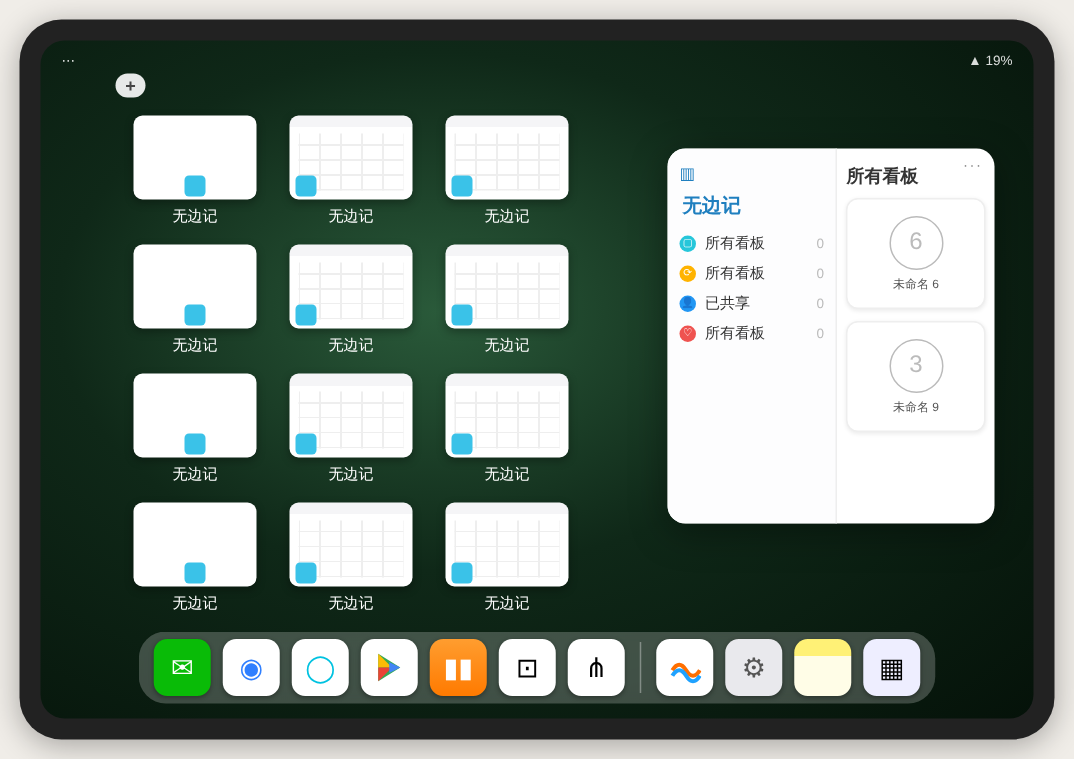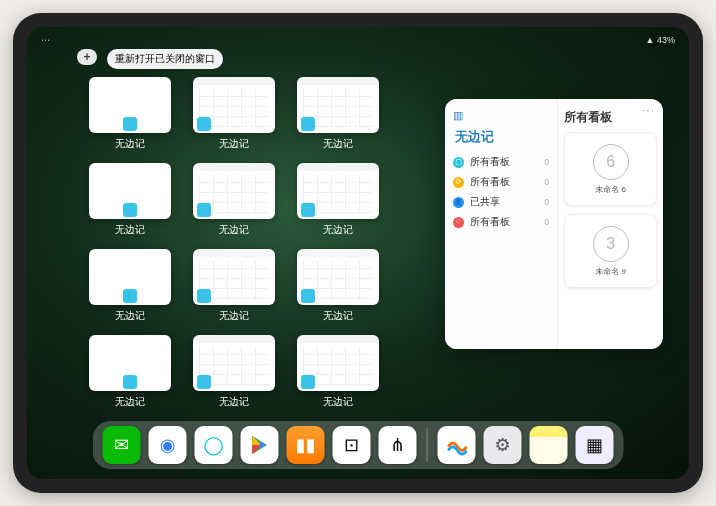--- a/index.html
+++ b/index.html
@@ -245,29 +245,26 @@
 
 <div class="ipad">
   <div class="screen">
 
     <div class="statusbar">
       <div class="left">
         <span>⋯</span>
       </div>
       <div class="right">
         <span>▲</span>
-        <span>43%</span>
+        <span>19%</span>
       </div>
     </div>
 
     <div class="add-btn">
       <span>+</span>
-    </div>
-    <div class="reopen-btn">
-      <span>重新打开已关闭的窗口</span>
     </div>
 
     <div class="grid" id="grid">
         <div class="app-window" style="grid-area: 1 / 1;">
           <div class="thumb blank"></div>
           <div class="app-label">无边记</div>
         </div>
         <div class="app-window" style="grid-area: 1 / 2;">
           <div class="thumb grid-content"></div>
           <div class="app-label">无边记</div>

